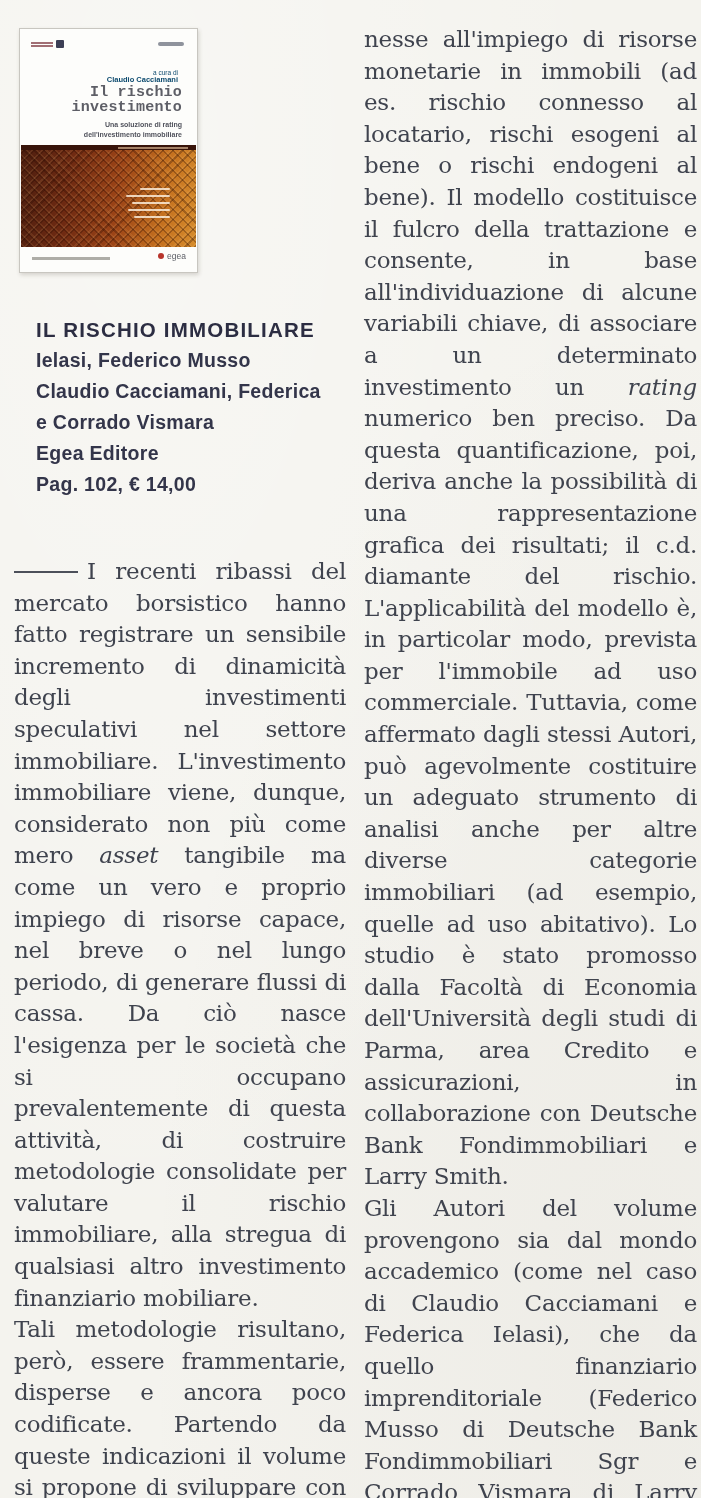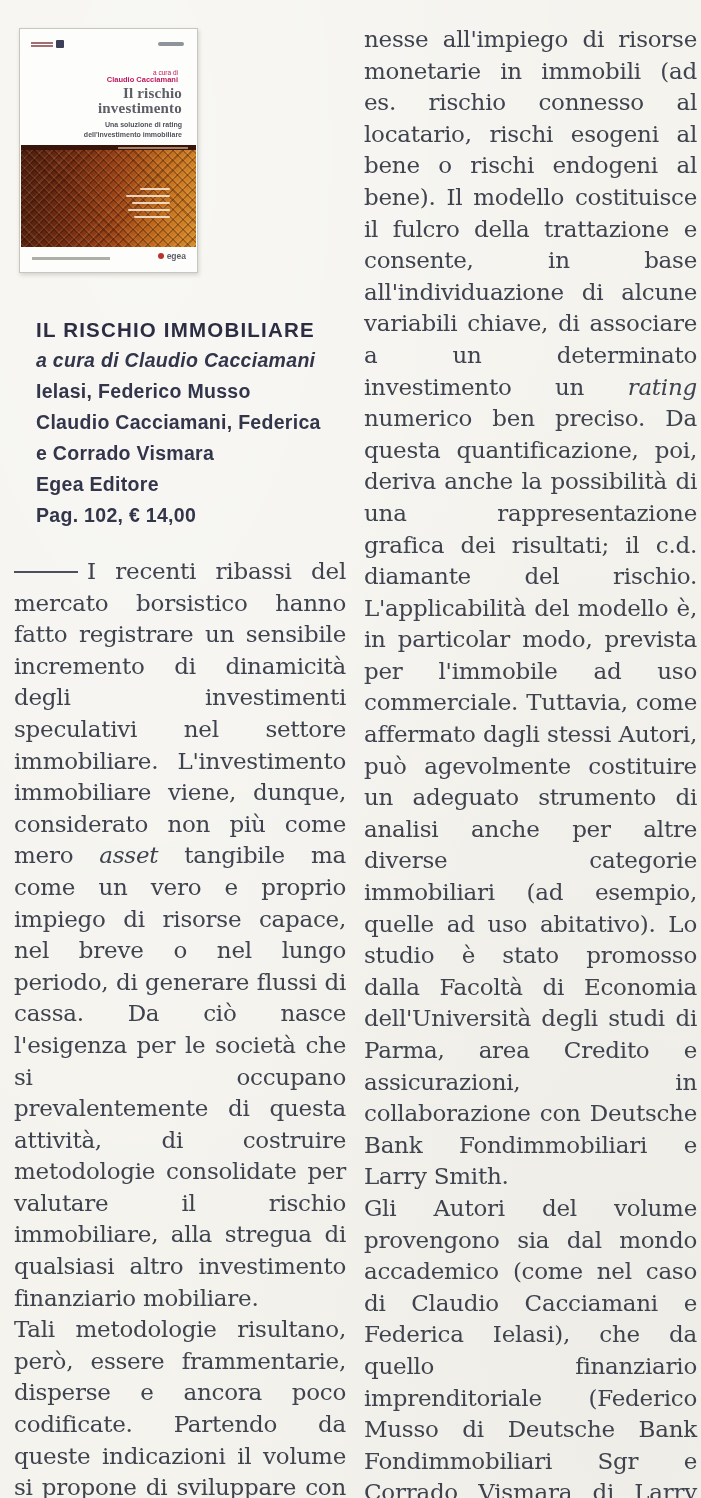--- a/index.html
+++ b/index.html
@@ -21,25 +21,25 @@
   .book-cover{
     position:absolute;left:19px;top:28px;width:177px;height:243px;
     background:#fdfdfb;border:1px solid #c8c6c0;
     box-shadow:1px 2px 4px rgba(60,50,40,0.18);
   }
   .cover-logo-left{position:absolute;left:11px;top:11px;display:flex;align-items:center;gap:3px;}
   .cover-logo-left .bars i{display:block;width:22px;height:2px;background:#8a4a52;margin:1px 0;opacity:.8;}
   .cover-logo-left .sq{width:8px;height:8px;background:#3c3f55;border-radius:1px;}
   .cover-logo-right{position:absolute;right:13px;top:13px;width:26px;height:4px;background:#6a6f7c;opacity:.75;border-radius:2px;}
   .cover-curator{position:absolute;right:19px;top:40px;text-align:right;
-    font-family:"Liberation Sans",sans-serif;color:#be185d;}
+    font-family:"Liberation Sans",sans-serif;color:#0c4a6e;}
   .cover-curator .lbl{font-size:6.5px;line-height:7px;}
   .cover-curator .nm{font-size:7.5px;line-height:8px;font-weight:bold;}
   .cover-title{position:absolute;right:15px;top:57px;text-align:right;
-    font-family:Liberation Serif, serif;font-weight:bold;
+    font-family:Liberation Mono, monospace;font-weight:bold;
     font-size:15px;line-height:14.5px;color:#5d5e66;letter-spacing:.2px;}
   .cover-subtitle{position:absolute;right:15px;top:91px;text-align:right;
     font-family:"Liberation Sans",sans-serif;font-weight:bold;
     font-size:7px;line-height:9.5px;color:#50525c;}
   .cover-texture{
     position:absolute;left:1px;right:1px;top:116px;height:102px;
     background-image:
       repeating-linear-gradient(45deg, rgba(40,10,0,0.28) 0 1.5px, rgba(255,200,120,0.10) 1.5px 3px, rgba(0,0,0,0) 3px 7px),
       repeating-linear-gradient(-45deg, rgba(40,10,0,0.28) 0 1.5px, rgba(255,210,140,0.10) 1.5px 3px, rgba(0,0,0,0) 3px 7px),
       linear-gradient(97deg, #4d1e0f 0%, #6f2a12 28%, #9c4417 55%, #c4701f 80%, #d68c2c 100%);
@@ -49,21 +49,21 @@
   .cover-texture .names{position:absolute;right:26px;top:38px;text-align:right;}
   .cover-texture .names i{display:block;height:2.5px;background:rgba(255,245,230,0.8);margin:4.5px 0 0 auto;border-radius:1px;}
   .cover-texture .names i:nth-child(1){width:30px;}
   .cover-texture .names i:nth-child(2){width:44px;}
   .cover-texture .names i:nth-child(3){width:38px;}
   .cover-texture .names i:nth-child(4){width:42px;}
   .cover-texture .names i:nth-child(5){width:36px;}
   .cover-bottom{position:absolute;left:1px;right:1px;bottom:1px;height:24px;background:#fdfdfb;}
   .cover-bottom .series{position:absolute;left:11px;top:10px;width:78px;height:2.5px;background:#9a9892;opacity:.8;}
   .cover-publisher{position:absolute;right:10px;top:4px;display:flex;align-items:center;gap:3px;
-    font-family:"Liberation Sans",sans-serif;font-size:8.5px;font-weight:bold;color:#5c5e66;}
+    font-family:"Liberation Sans",sans-serif;font-size:8.5px;font-weight:normal;color:#5c5e66;}
   .cover-publisher .dot{width:6px;height:6px;border-radius:50%;background:#b8352c;}
 
   
   .book-info{
     position:absolute;left:36px;top:306px;width:310px;
     font-family:"Liberation Sans",sans-serif;color:#33354a;
     font-size:19.5px;line-height:31px;font-weight:bold;letter-spacing:.3px;margin-top:8px;
   }
   .book-info .bi-title{font-size:20.5px;letter-spacing:1.2px;color:#2c2d42;}
   .book-info .bi-curator{font-style:italic;}
@@ -119,21 +119,20 @@
       <div class="series"></div>
       <div class="cover-publisher">
         <span class="dot"></span>
         <span>egea</span>
       </div>
     </div>
   </div>
 
   <div class="book-info">
     <div class="bi-title">IL RISCHIO IMMOBILIARE</div>
-    <div class="bi-curator">a cura di Claudio Cacciamani</div>
     <div>Ielasi, Federico Musso</div>
     <div>Claudio Cacciamani, Federica</div>
     <div>e Corrado Vismara</div>
     <div>Egea Editore</div>
     <div>Pag. 102, € 14,00</div>
   </div>
 
   <div class="col col-left">
     <p><span class="opening-rule"></span><span>I recenti ribassi del mercato borsistico hanno fatto registrare un sensibile incremento di dinamicità degli investimenti speculativi nel settore immobiliare. L'investimento immobiliare viene, dunque, considerato non più come mero <i>asset</i> tangibile ma come un vero e proprio impiego di risorse capace, nel breve o nel lungo periodo, di generare flussi di cassa. Da ciò nasce l'esigenza per le società che si occupano prevalentemente di questa attività, di costruire metodologie consolidate per valutare il rischio immobiliare, alla stregua di qualsiasi altro investimento finanziario mobiliare.</span></p>
     <p>Tali metodologie risultano, però, essere frammentarie, disperse e ancora poco codificate. Partendo da queste indicazioni il volume si propone di sviluppare con chiarezza e rigore un modello univoco: il RER (Real Estate Risk), che individua le varie tipologie di rischio con-</p>

